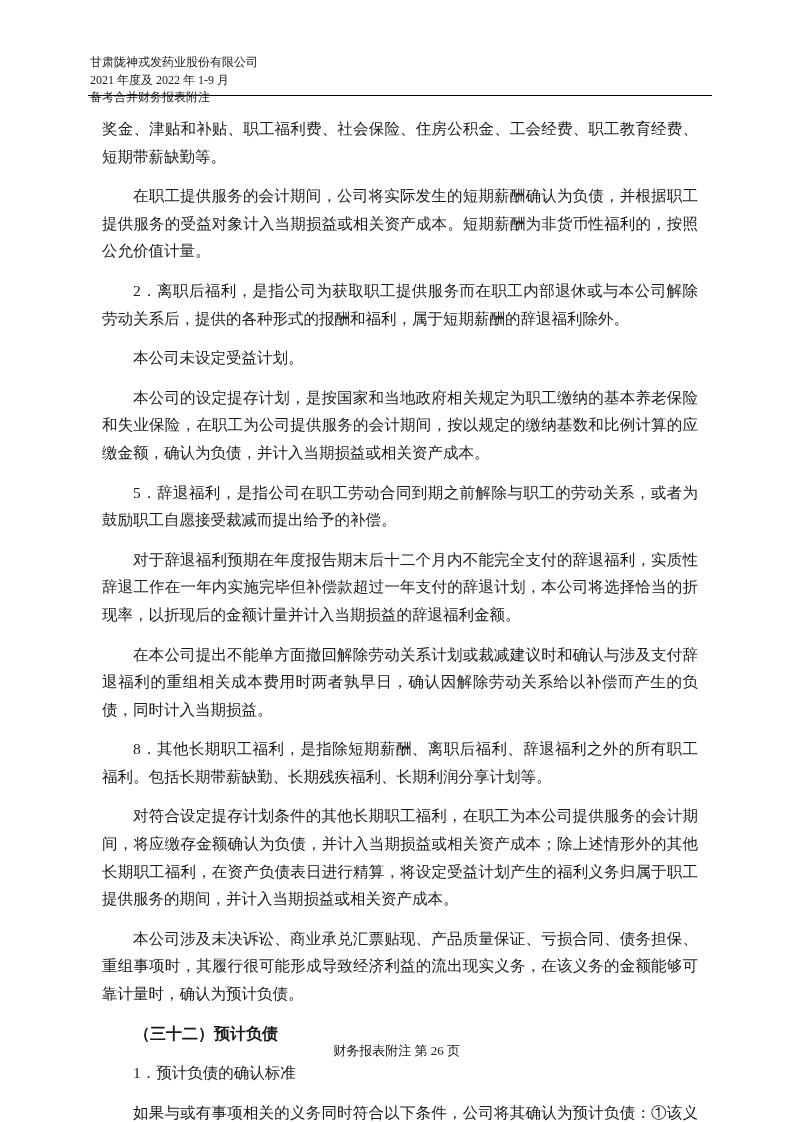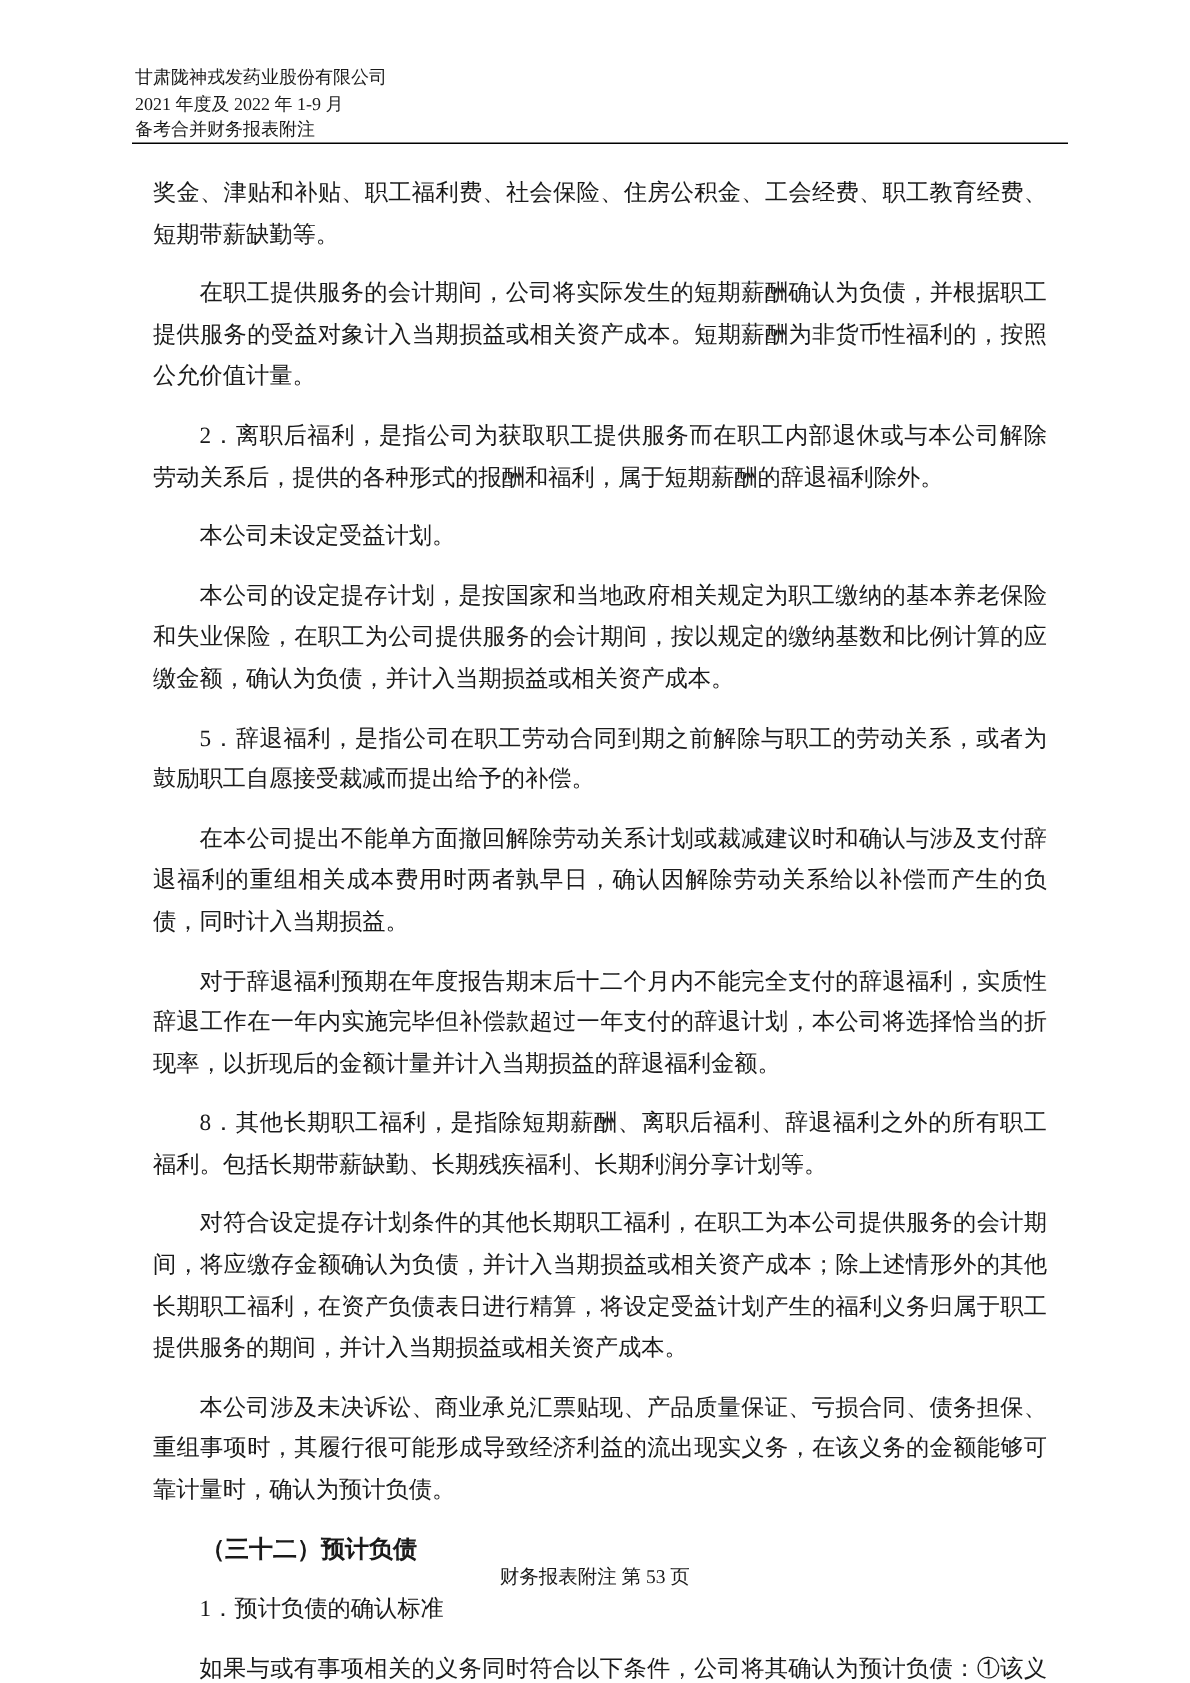--- a/index.html
+++ b/index.html
@@ -12,21 +12,21 @@
     width: 793px;
     height: 1122px;
     background: #ffffff;
     font-family: "Liberation Serif", "DejaVu Serif", serif;
     color: #1a1a1a;
     overflow: hidden;
   }
   .header {
     position: absolute;
     left: 90px;
-    top: 43px;
+    top: 54px;
     font-size: 12px;
     line-height: 17.5px;
     color: #1a1a1a;
     white-space: nowrap;
   }
   .header-rule {
     position: absolute;
     left: 88px;
     top: 95px;
     width: 624px;
@@ -80,27 +80,27 @@
 
   <div class="header-rule"></div>
 
   <div class="content">
     <p class="noindent">奖金、津贴和补贴、职工福利费、社会保险、住房公积金、工会经费、职工教育经费、短期带薪缺勤等。</p>
     <p class="indent">在职工提供服务的会计期间，公司将实际发生的短期薪酬确认为负债，并根据职工提供服务的受益对象计入当期损益或相关资产成本。短期薪酬为非货币性福利的，按照公允价值计量。</p>
     <p class="indent">2．离职后福利，是指公司为获取职工提供服务而在职工内部退休或与本公司解除劳动关系后，提供的各种形式的报酬和福利，属于短期薪酬的辞退福利除外。</p>
     <p class="indent">本公司未设定受益计划。</p>
     <p class="indent">本公司的设定提存计划，是按国家和当地政府相关规定为职工缴纳的基本养老保险和失业保险，在职工为公司提供服务的会计期间，按以规定的缴纳基数和比例计算的应缴金额，确认为负债，并计入当期损益或相关资产成本。</p>
     <p class="indent">5．辞退福利，是指公司在职工劳动合同到期之前解除与职工的劳动关系，或者为鼓励职工自愿接受裁减而提出给予的补偿。</p>
+    <p class="indent">对于辞退福利预期在年度报告期末后十二个月内不能完全支付的辞退福利，实质性辞退工作在一年内实施完毕但补偿款超过一年支付的辞退计划，本公司将选择恰当的折现率，以折现后的金额计量并计入当期损益的辞退福利金额。</p>
     <p class="indent">在本公司提出不能单方面撤回解除劳动关系计划或裁减建议时和确认与涉及支付辞退福利的重组相关成本费用时两者孰早日，确认因解除劳动关系给以补偿而产生的负债，同时计入当期损益。</p>
-    <p class="indent">对于辞退福利预期在年度报告期末后十二个月内不能完全支付的辞退福利，实质性辞退工作在一年内实施完毕但补偿款超过一年支付的辞退计划，本公司将选择恰当的折现率，以折现后的金额计量并计入当期损益的辞退福利金额。</p>
     <p class="indent">8．其他长期职工福利，是指除短期薪酬、离职后福利、辞退福利之外的所有职工福利。包括长期带薪缺勤、长期残疾福利、长期利润分享计划等。</p>
     <p class="indent">对符合设定提存计划条件的其他长期职工福利，在职工为本公司提供服务的会计期间，将应缴存金额确认为负债，并计入当期损益或相关资产成本；除上述情形外的其他长期职工福利，在资产负债表日进行精算，将设定受益计划产生的福利义务归属于职工提供服务的期间，并计入当期损益或相关资产成本。</p>
     <p class="indent">本公司涉及未决诉讼、商业承兑汇票贴现、产品质量保证、亏损合同、债务担保、重组事项时，其履行很可能形成导致经济利益的流出现实义务，在该义务的金额能够可靠计量时，确认为预计负债。</p>
     <p class="indent heading">（三十二）预计负债</p>
     <p class="indent">1．预计负债的确认标准</p>
     <p class="indent">如果与或有事项相关的义务同时符合以下条件，公司将其确认为预计负债：①该义务是公司承担的现时义务；②该义务的履行很可能导致经济利益流出公司；③该义务的金额能够可靠地计量。</p>
   </div>
 
   <div class="footer">
-    <span>财务报表附注 第 53 页</span>
+    <span>财务报表附注 第 26 页</span>
   </div>
 
 </div>
 
 </body></html>

